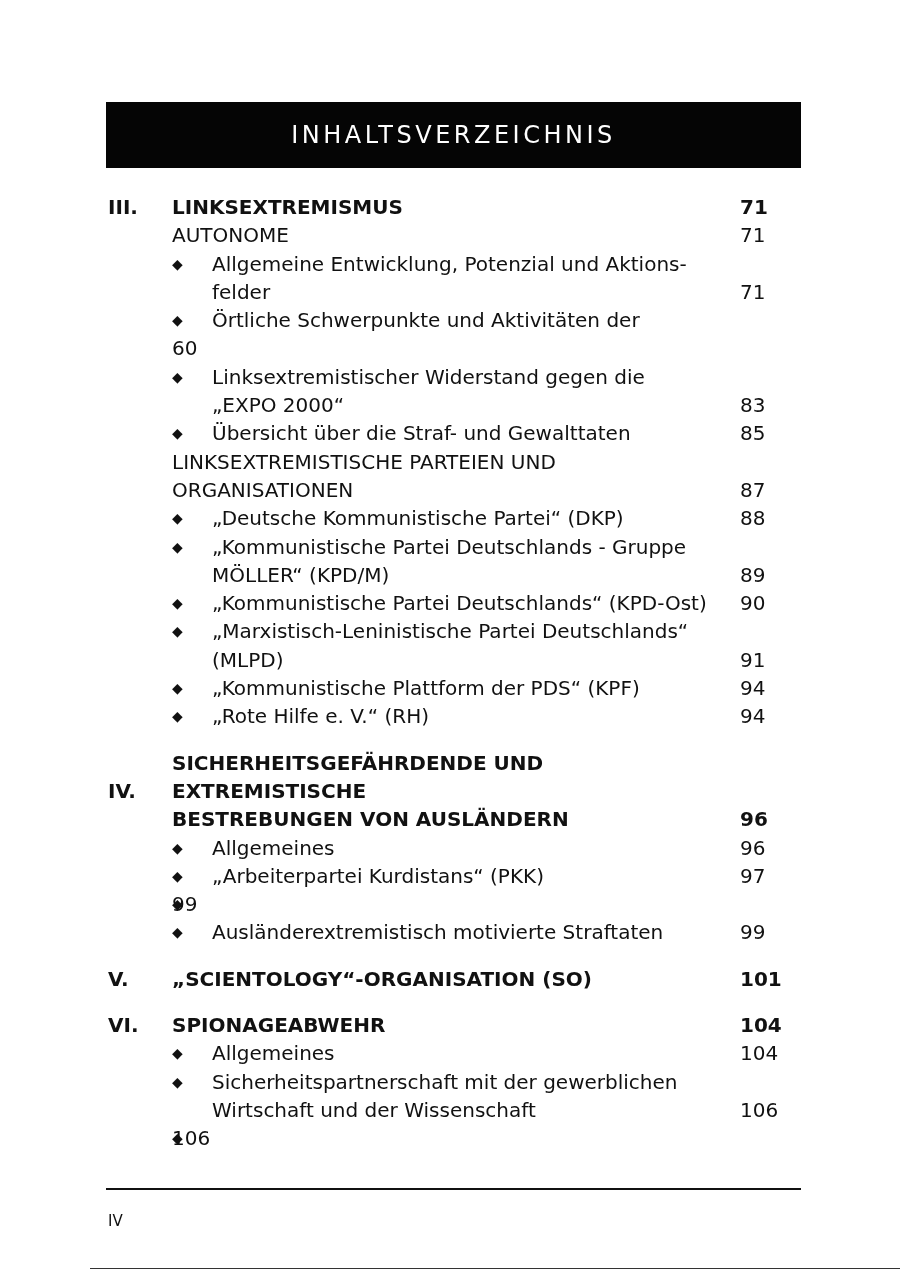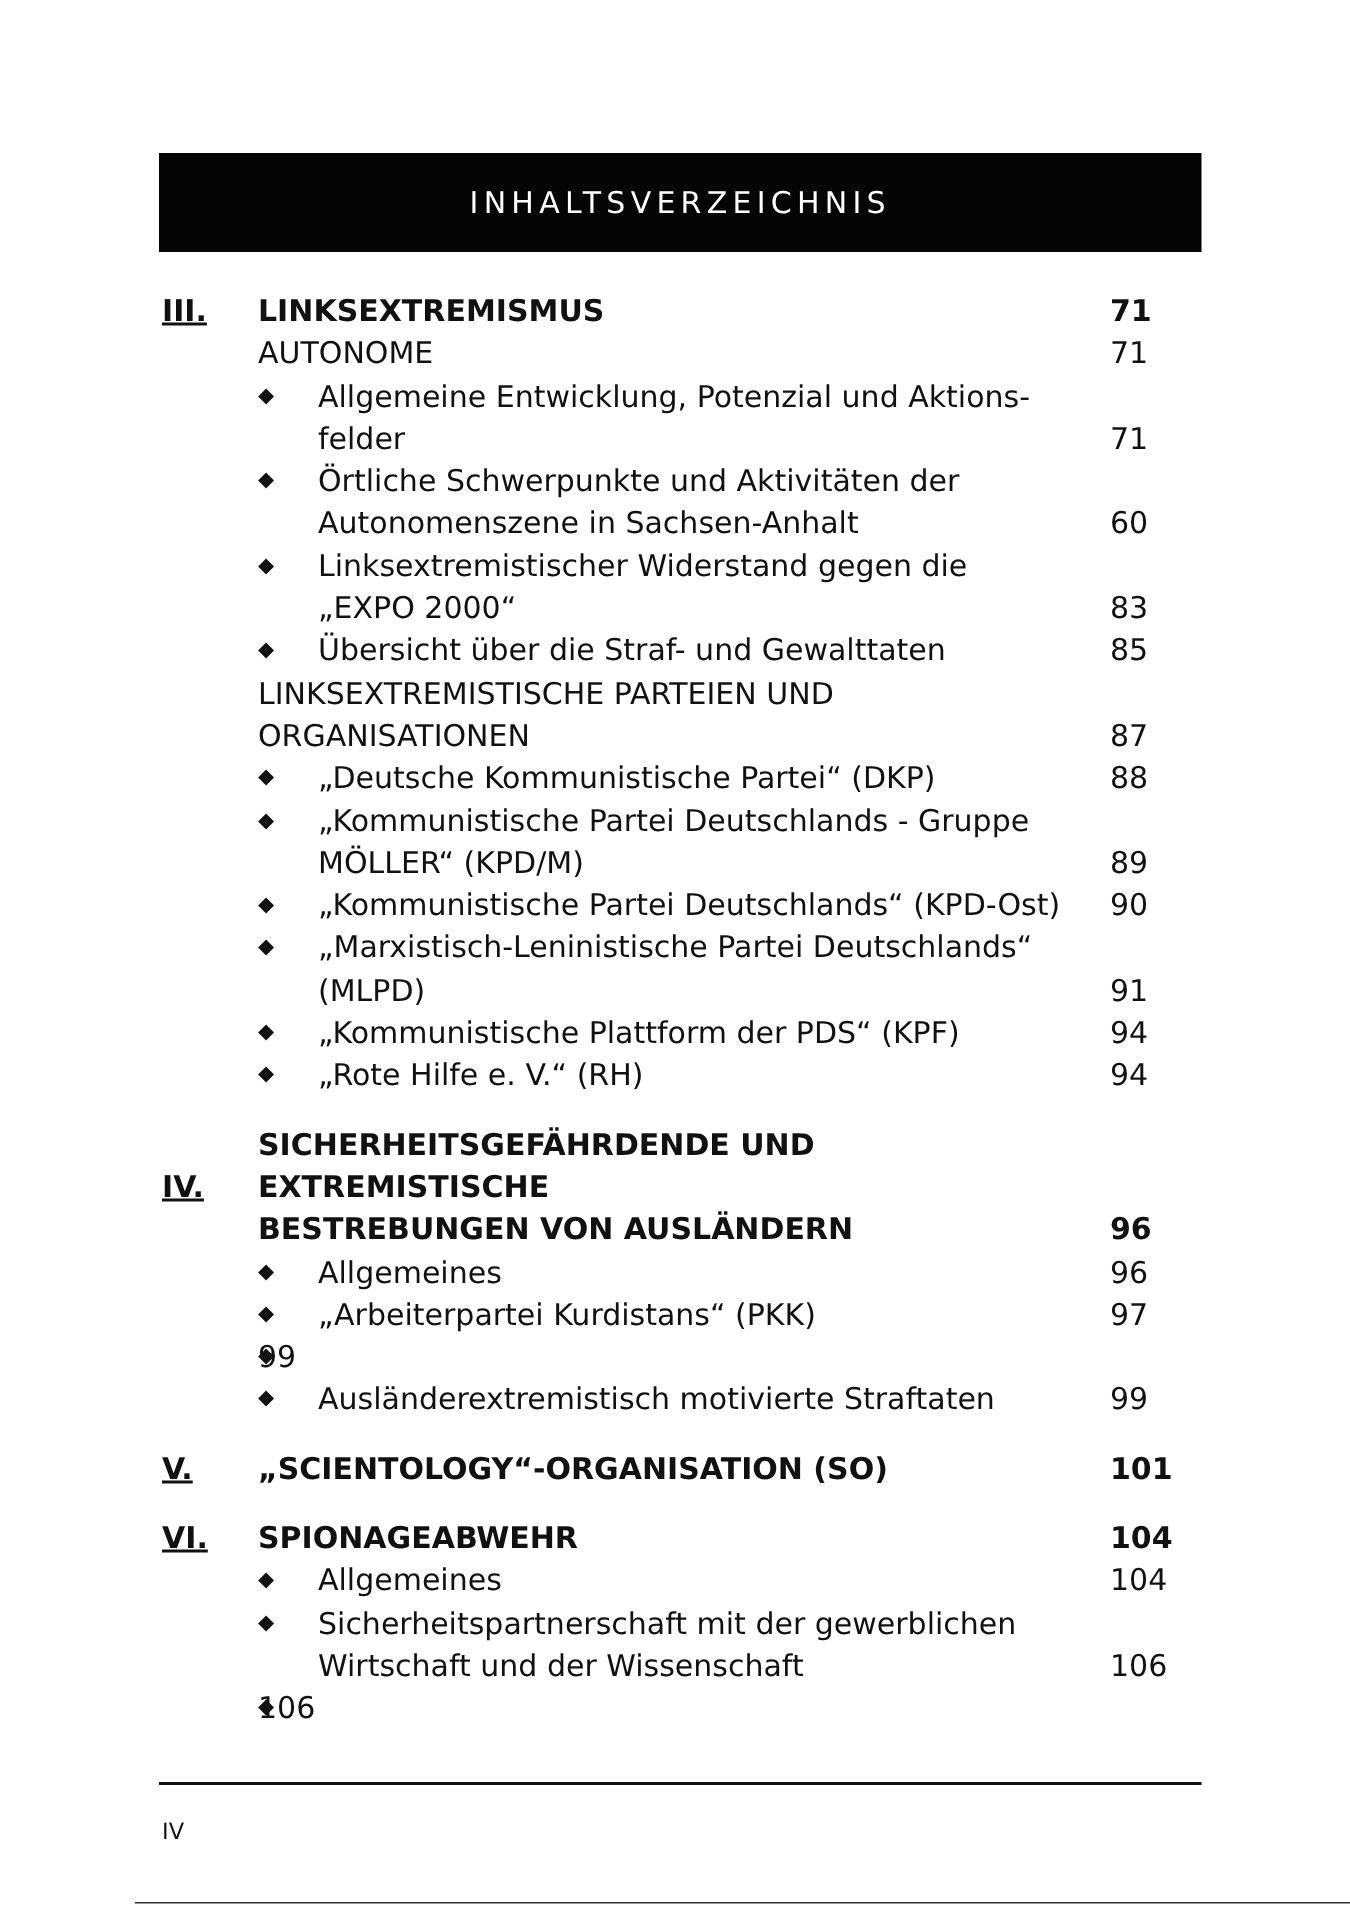--- a/index.html
+++ b/index.html
@@ -1,23 +1,23 @@
 <!DOCTYPE html>
 <html><head>
 <meta charset="utf-8">
 <style>
   html, body { margin: 0; padding: 0; background: #ffffff; }
   body { width: 900px; height: 1273px; position: relative; overflow: hidden;
          font-family: "DejaVu Sans", sans-serif; color: #111; }
   .header-bar { position: absolute; left: 106px; top: 102px; width: 695px; height: 66px;
                 background: #050505; display: flex; align-items: center; justify-content: center; }
-  .header-title { color: #fff; font-size: 20px; letter-spacing: 3.5px; font-weight: normal; }
+  .header-title { color: #fff; font-size: 24px; letter-spacing: 3.5px; font-weight: normal; }
   .toc { position: absolute; left: 108px; top: 193px; width: 692px; }
   .row { position: relative; display: flex; align-items: flex-end; font-size: 20px; line-height: 28.3px; }
-  .num { width: 64px; flex: none; font-weight: bold; text-decoration: underline; }
+  .num { width: 64px; flex: none; font-weight: bold; }
   .body { flex: 1; }
   .page { width: 60px; flex: none; }
   .bold { font-weight: bold; }
   .indent-bullet { padding-left: 40px; }
   .bullet { position: absolute; left: 64px; width: 40px; font-size: 14px; }
   .gap { height: 18px; }
   .footer-line { position: absolute; left: 106px; top: 1188px; width: 695px; height: 2px; background: #111; }
   .footer-page { position: absolute; left: 108px; top: 1212px; font-size: 15px; }
   .bottom-line { position: absolute; left: 90px; top: 1268px; width: 810px; height: 1px; background: #333; }
 </style>
@@ -52,21 +52,20 @@
         <span class="page">71</span>
       </div>
       <div class="row">
         <span class="bullet">◆</span>
         <span class="num"></span>
         <span class="body indent-bullet">Örtliche Schwerpunkte und Aktivitäten der</span>
         <span class="page"></span>
       </div>
       <div class="row">
         <span class="num"></span>
-        <span class="body indent-bullet">Autonomenszene in Sachsen-Anhalt</span>
         <span class="page">60</span>
       </div>
       <div class="row">
         <span class="bullet">◆</span>
         <span class="num"></span>
         <span class="body indent-bullet">Linksextremistischer Widerstand gegen die</span>
         <span class="page"></span>
       </div>
       <div class="row">
         <span class="num"></span>

